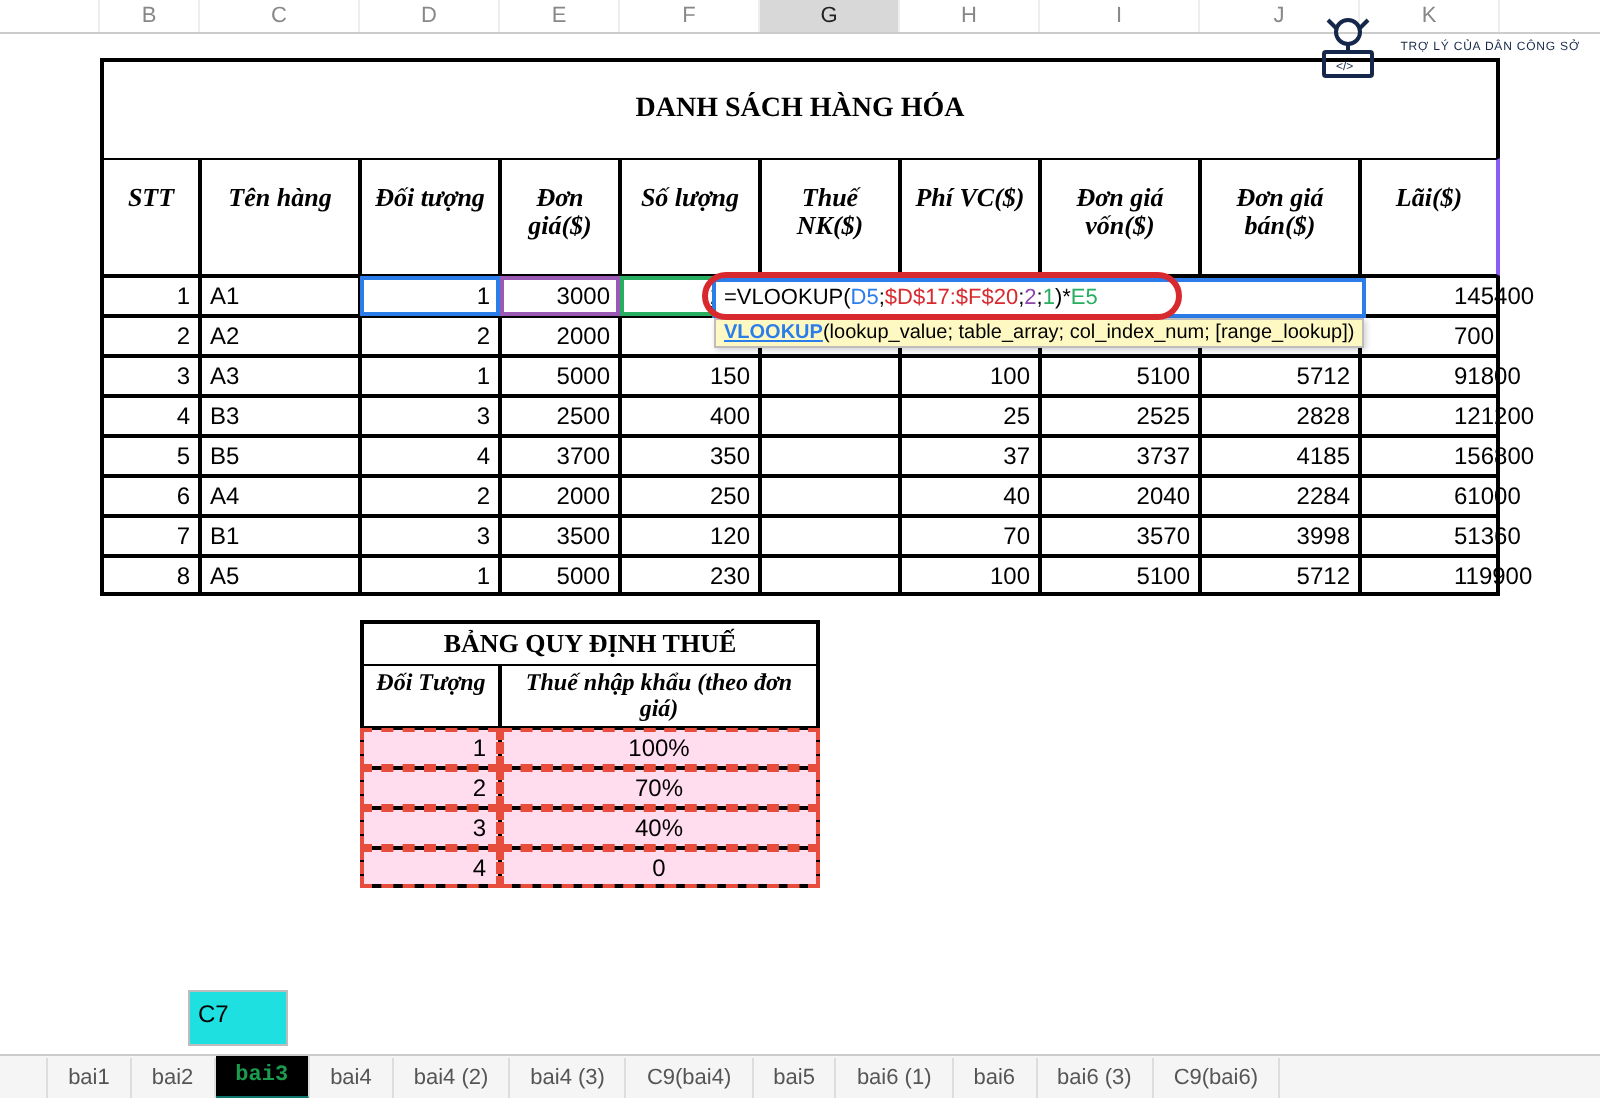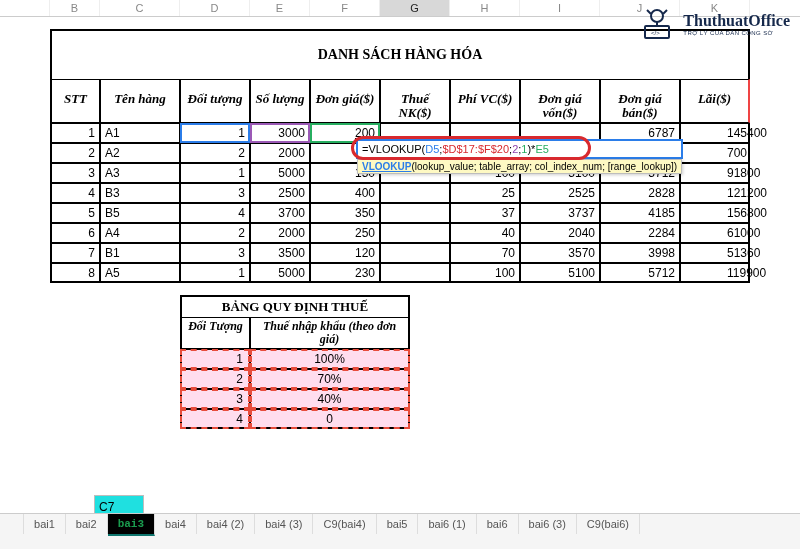--- a/index.html
+++ b/index.html
@@ -45,26 +45,26 @@
     border-left: 2px solid #000;
     border-right: 2px solid #000;
   }
   .spacer { border: none; }
   .main-table .hdr {
     font-family: "Times New Roman", serif;
     font-weight: bold;
     font-style: italic;
     font-size: 13px;
     text-align: center;
-    padding: 12px 2px 1px 2px;
+    padding: 12px 2px 16px 2px;
     border: 1px solid #000;
     line-height: 1.1;
   }
   .main-table .hdr.first { border-left: 2px solid #000; }
-  .main-table .hdr.last { border-right: 2px solid #ef4444; }
+  .main-table .hdr.last { border-right: 2px solid #8b5cf6; }
   .main-table .cell {
     border: 1px solid #000;
     padding: 2px 4px;
     text-align: right;
     font-size: 12px;
     height: 20px;
   }
   .main-table .cell.left { text-align: left; }
   .main-table .cell.bl { border-left: 2px solid #000; }
   .main-table .cell.br { border-right: 2px solid #000; padding-left: 46px; }
@@ -161,25 +161,25 @@
     grid-template-columns: 50px 50px 80px 70px 60px 70px 70px 70px 80px 80px 30px 40px;
     gap: 44px;
   }
   .bottom-strip div { height: 28px; }
   .cyan-cell { background: #1fe0e0; border: 1px solid #bdbdbd; padding: 4px; font-size: 12px; }
   .sheet-tabs {
     position: absolute;
     left: 0;
     bottom: 0;
     width: 100%;
-    height: 36px;
+    height: 22px;
     background: #f5f5f5;
     border-top: 1px solid #ccc;
     display: flex;
-    align-items: flex-start;
+    align-items: center;
   }
   .tab {
     padding: 4px 10px;
     font-size: 11px;
     color: #555;
     border-right: 1px solid #ddd;
     display: flex;
     align-items: center;
     cursor: pointer;
   }
@@ -224,35 +224,34 @@
 <div class="logo">
   <svg class="logo-svg" viewBox="0 0 40 40">
     <rect x="8" y="22" width="24" height="12" rx="1" fill="none" stroke="#15284b" stroke-width="2"></rect>
     <circle cx="20" cy="12" r="6" fill="none" stroke="#15284b" stroke-width="2"></circle>
     <line x1="20" y1="18" x2="20" y2="22" stroke="#15284b" stroke-width="2"></line>
     <line x1="10" y1="6" x2="14" y2="10" stroke="#15284b" stroke-width="2"></line>
     <line x1="30" y1="6" x2="26" y2="10" stroke="#15284b" stroke-width="2"></line>
     <text x="14" y="31" font-size="6" fill="#15284b">&lt;/&gt;</text>
   </svg>
   <div class="logo-text">
-    <div class="line1">ThuthuatOffice</div>
     <div class="line2">TRỢ LÝ CỦA DÂN CÔNG SỞ</div>
   </div>
 </div>
 
 <div class="grid main-table">
   <div class="spacer"></div>
   <div class="title-row">DANH SÁCH HÀNG HÓA</div>
 
   <div class="spacer"></div>
   <div class="hdr first">STT</div>
   <div class="hdr">Tên hàng</div>
   <div class="hdr">Đối tượng</div>
+  <div class="hdr">Đơn giá($)</div>
   <div class="hdr">Số lượng</div>
-  <div class="hdr">Đơn giá($)</div>
   <div class="hdr">Thuế NK($)</div>
   <div class="hdr">Phí VC($)</div>
   <div class="hdr">Đơn giá vốn($)</div>
   <div class="hdr">Đơn giá bán($)</div>
   <div class="hdr last">Lãi($)</div>
 
 <div class="spacer"></div>
     <div class="cell bl">1</div>
     <div class="cell left">A1</div>
     <div class="cell sel-blue">1</div>

